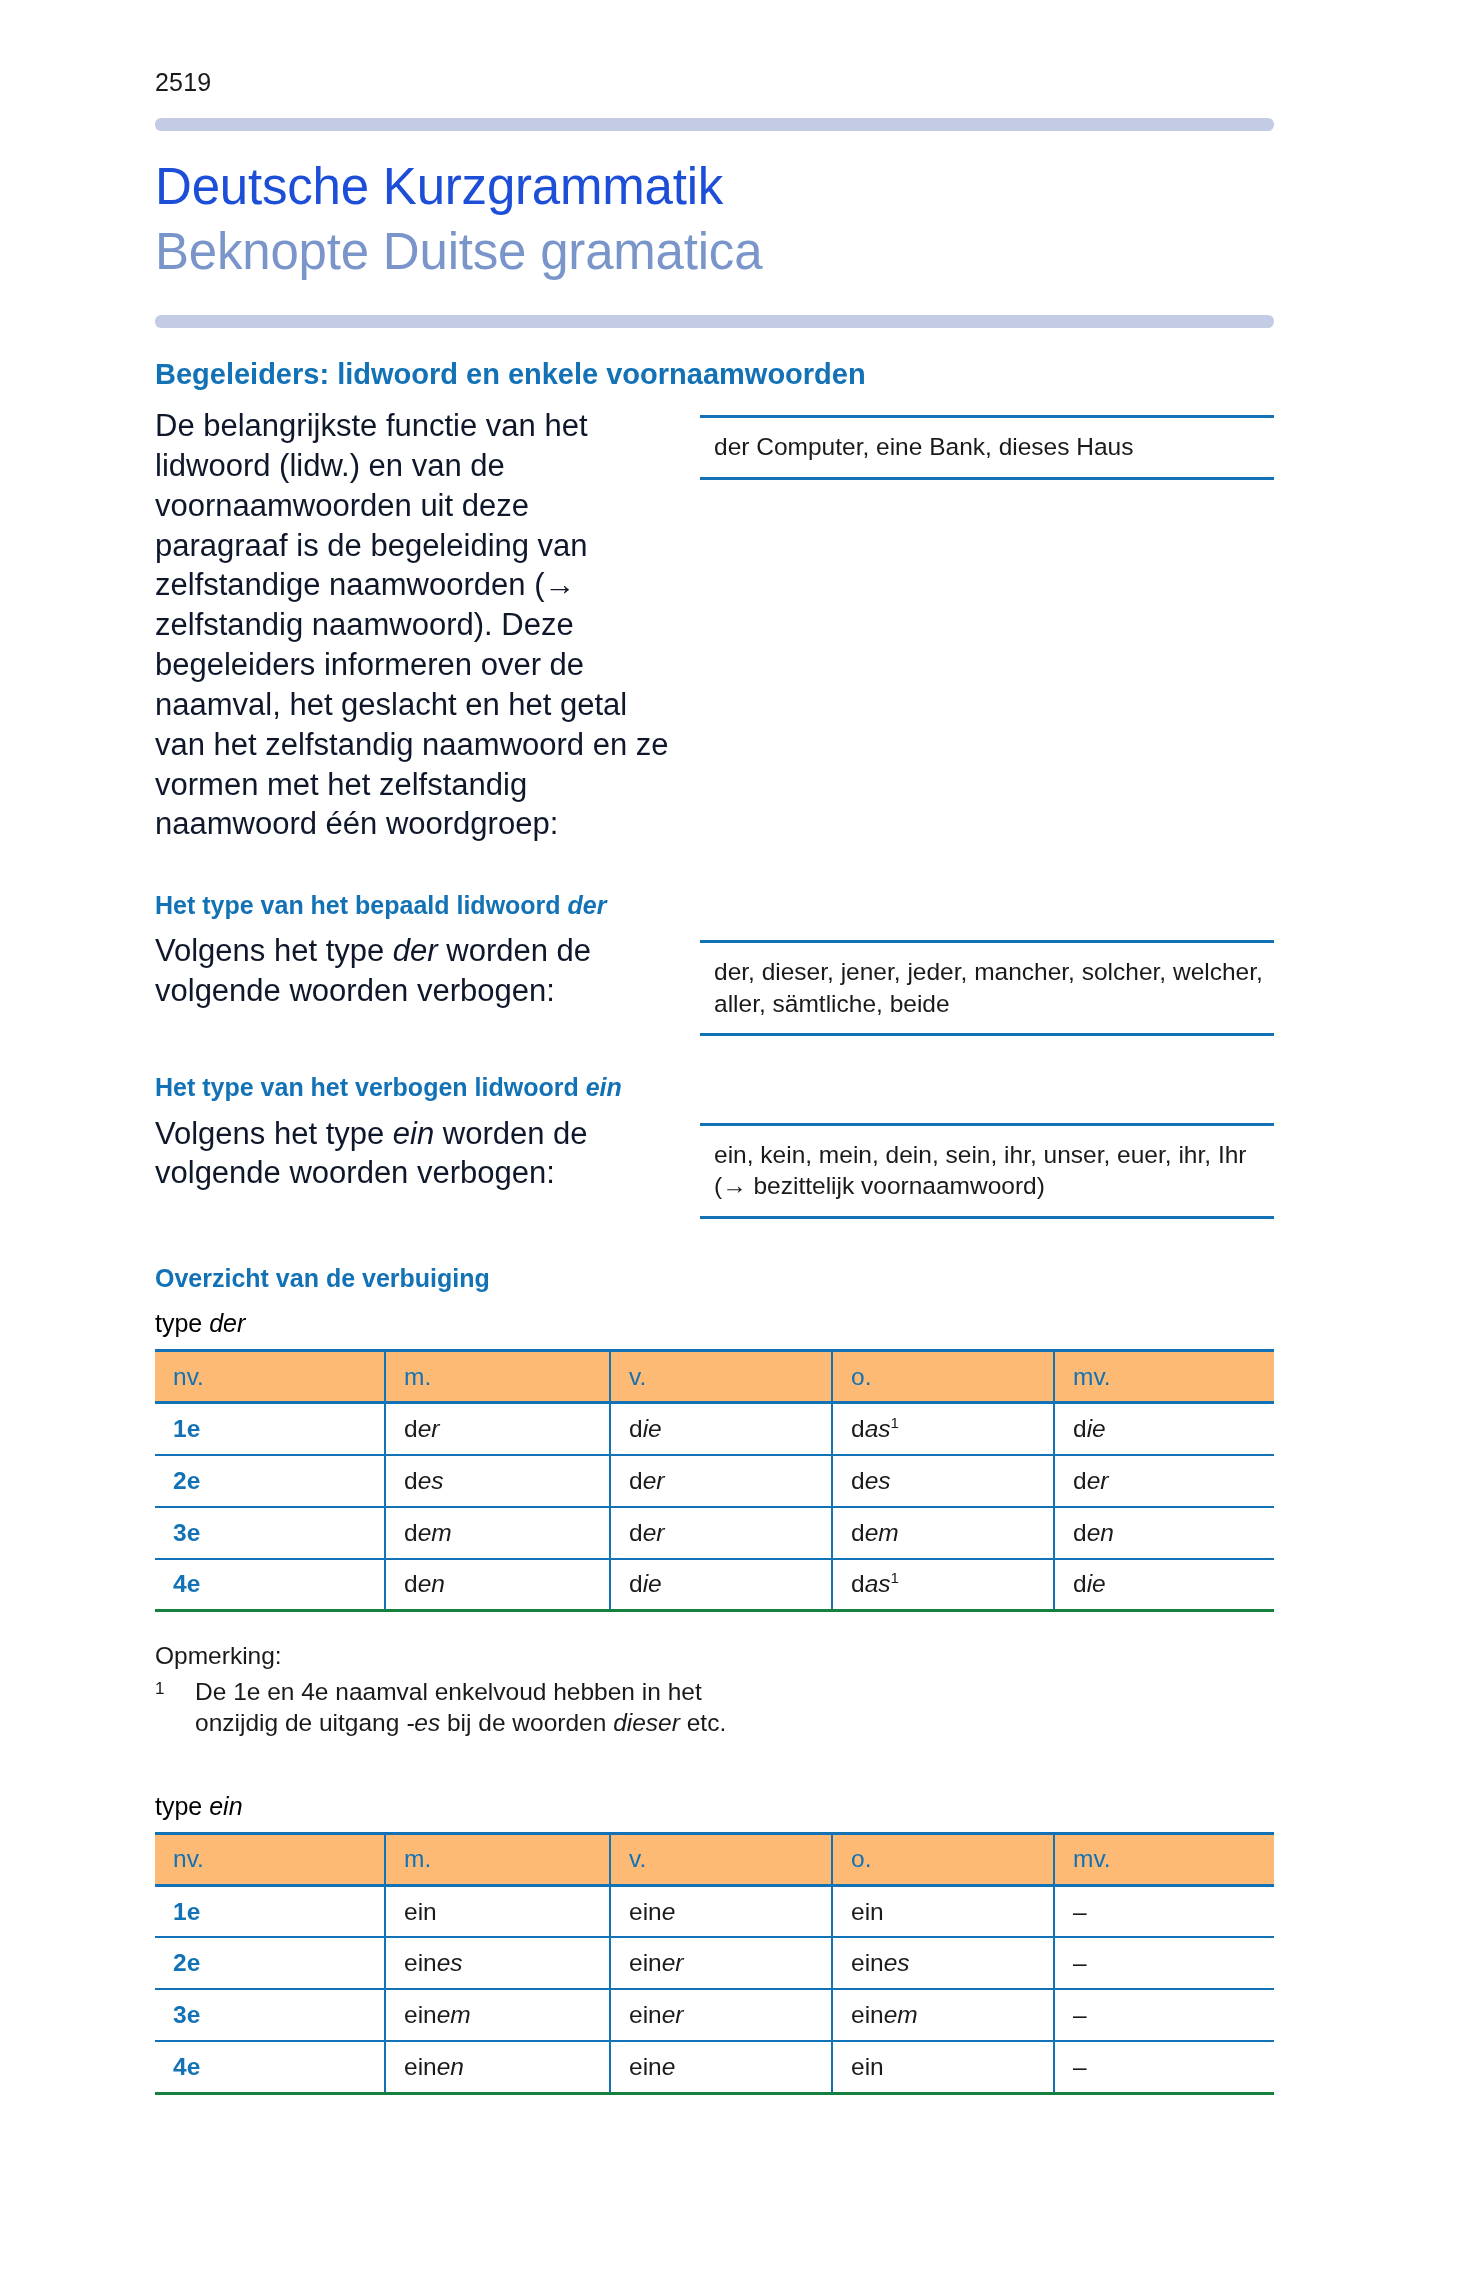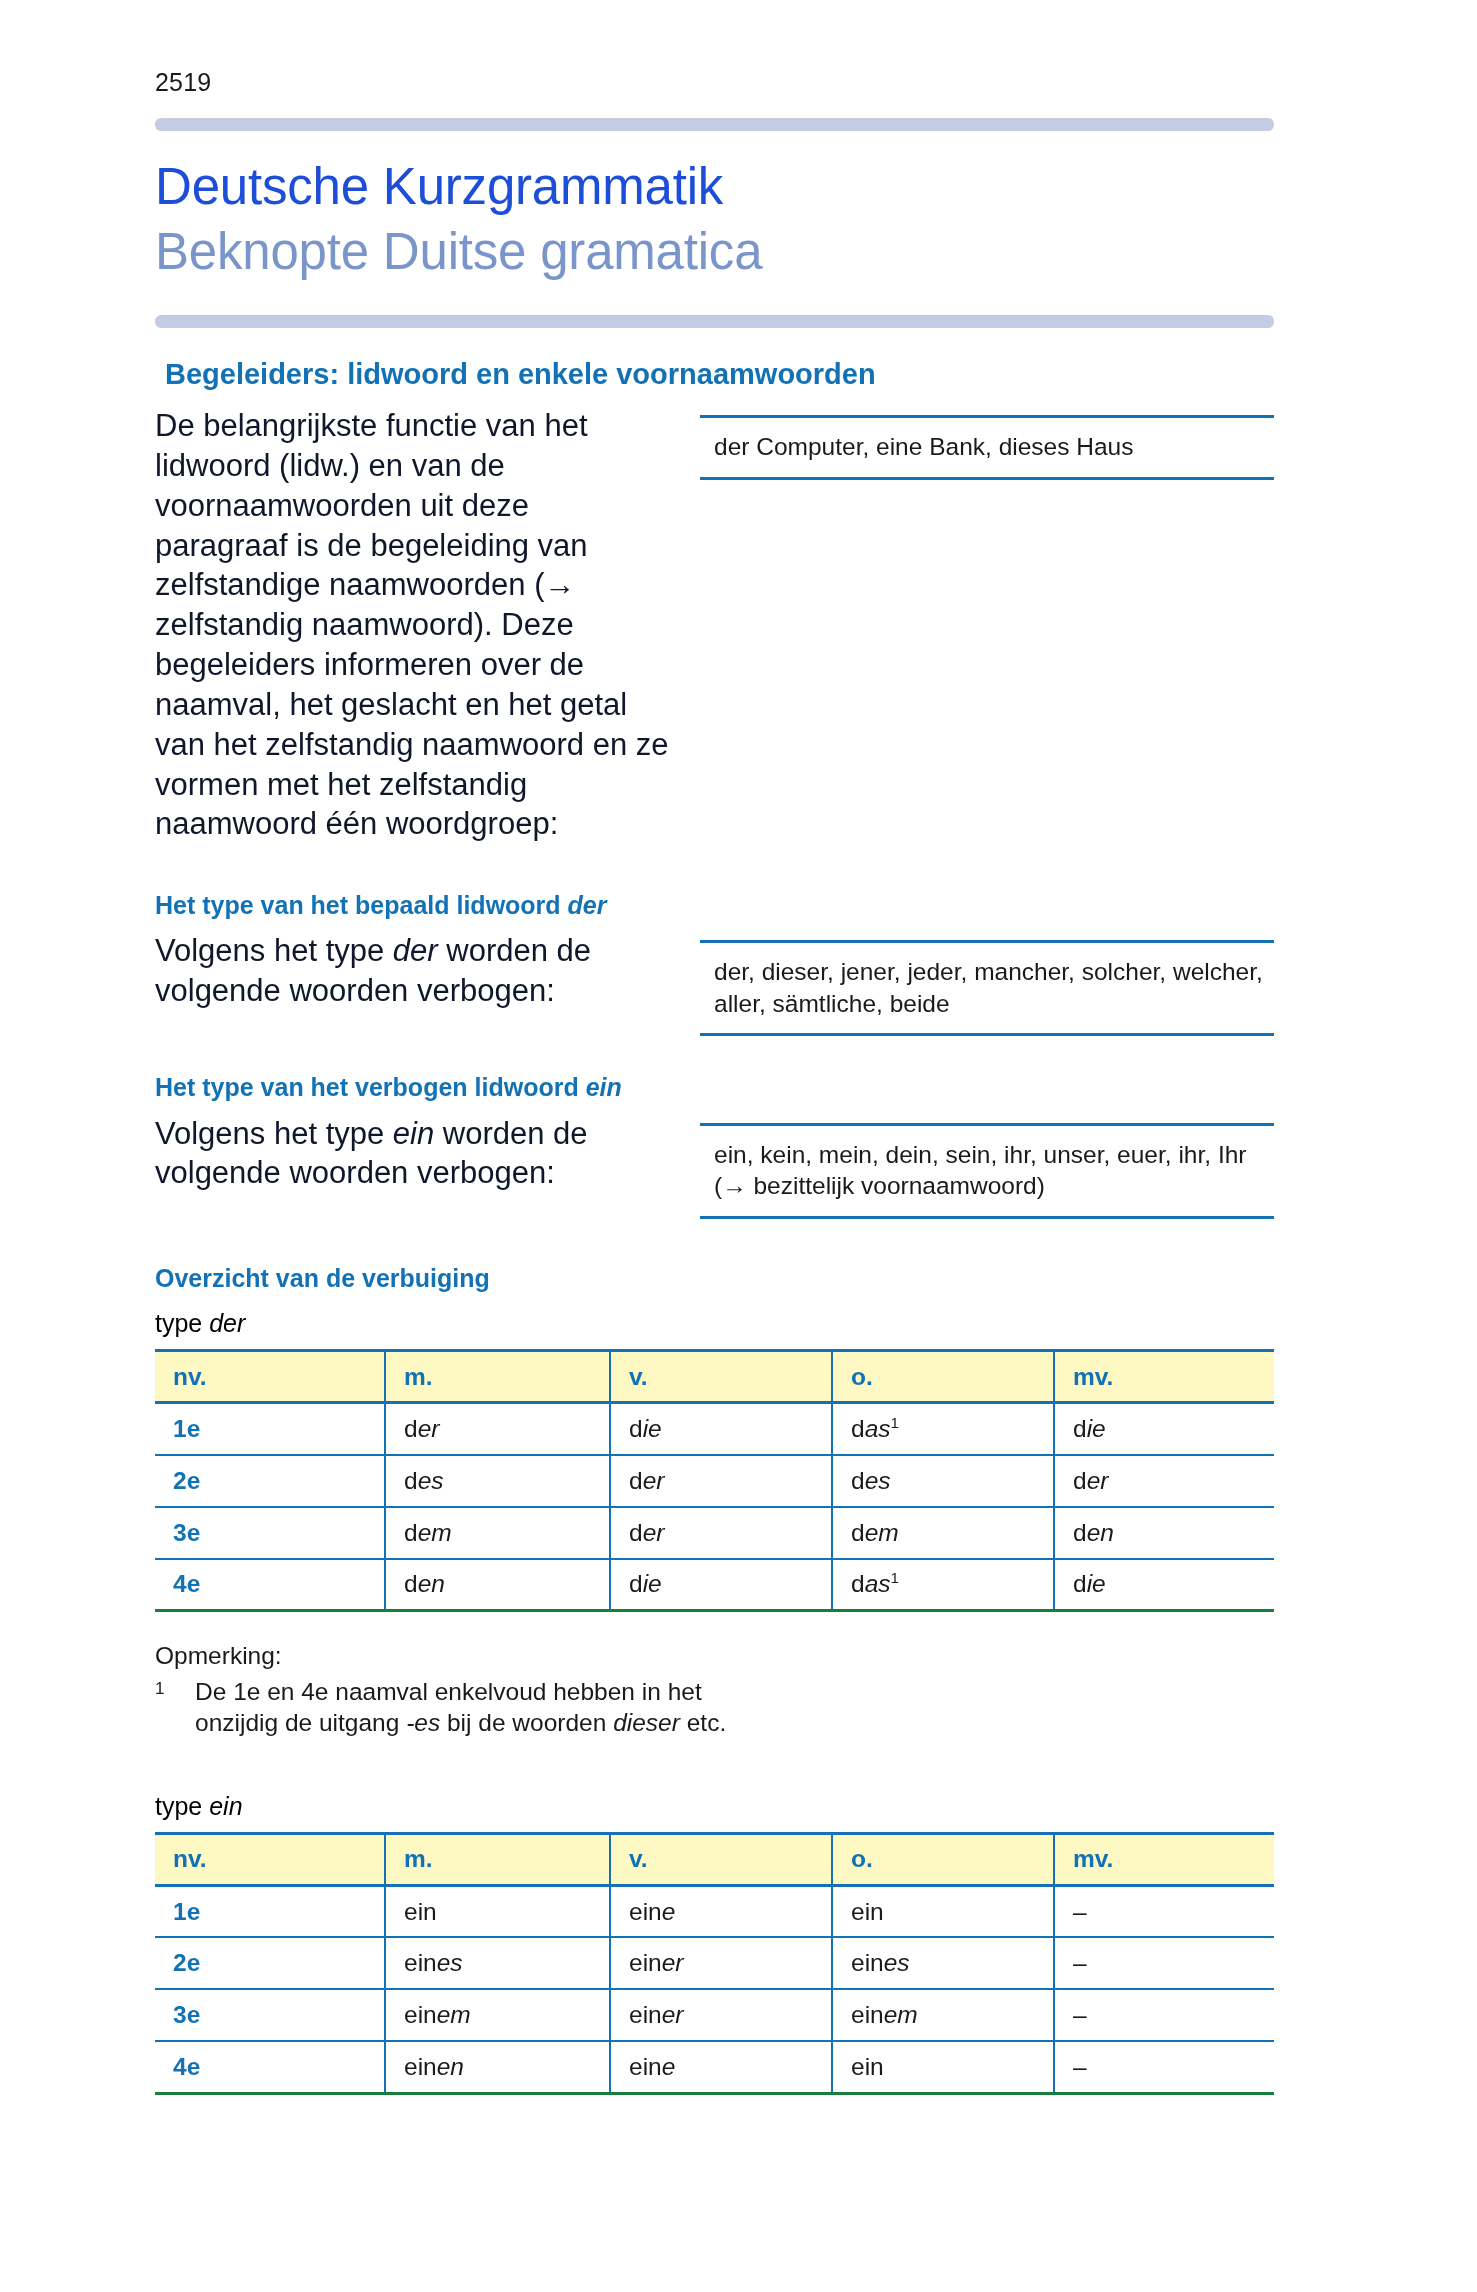--- a/index.html
+++ b/index.html
@@ -68,21 +68,21 @@
     color: #7a95ca;
     line-height: 1.16;
     margin: 6px 0 0 0;
     letter-spacing: -0.2px;
   }
 
   .section-heading {
     font-size: 29px;
     font-weight: 700;
     color: #1272b5;
-    margin: 0 0 14px 10px;
+    margin: 0 0 14px 0;
     line-height: 1.2;
   }
 
   .sub-heading {
     font-size: 25px;
     font-weight: 700;
     color: #1272b5;
     margin: 0 0 10px 0;
     line-height: 1.25;
   }
@@ -160,23 +160,23 @@
     border-bottom: 2px solid #1272b5;
     padding: 8px 0 8px 18px;
     text-align: left;
     font-weight: 400;
     font-size: 24.5px;
     height: 52px;
     vertical-align: middle;
   }
 
   table.decl thead th {
-    background: #fef9c3;
-    color: #1272b5;
-    font-weight: 700;
+    background: #fdba74;
+    color: #1272b5;
+    font-weight: 400;
     border-top: 3px solid #1272b5;
     border-bottom: 3px solid #1272b5;
   }
 
   table.decl tbody td:first-child {
     color: #1272b5;
     font-weight: 700;
   }
 
   table.decl tbody tr:last-child td { border-bottom: 3px solid #15803d; margin-top: 48px; }

